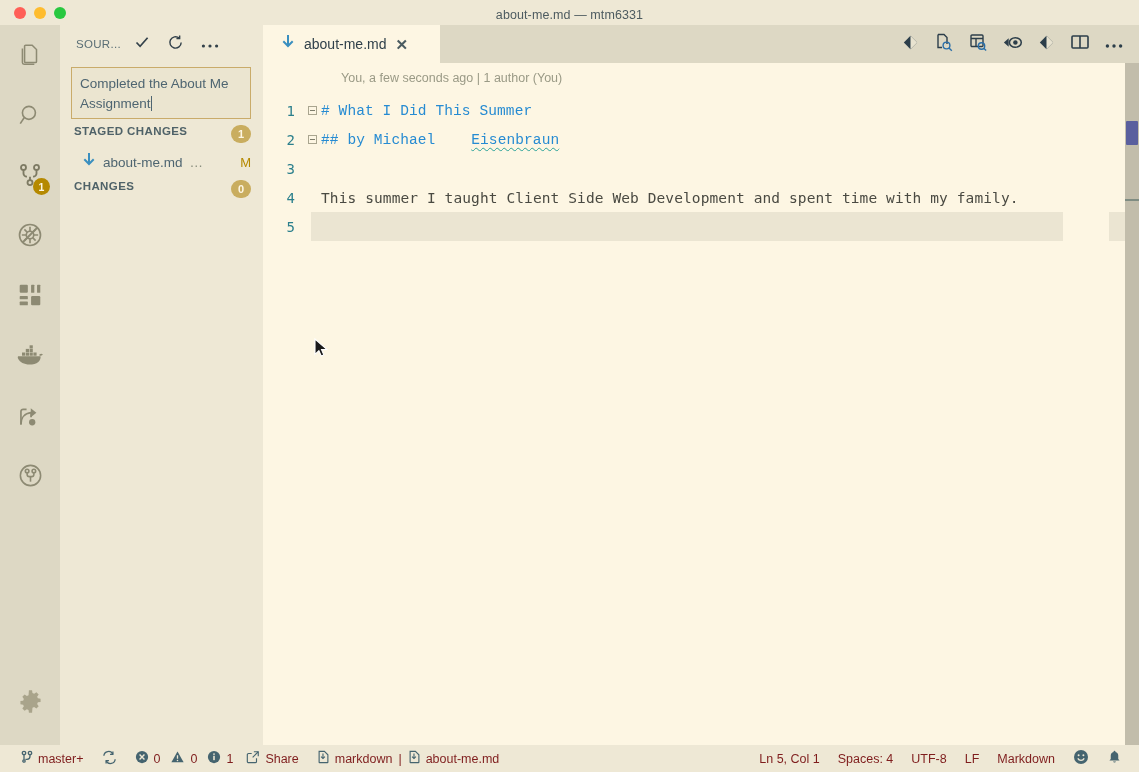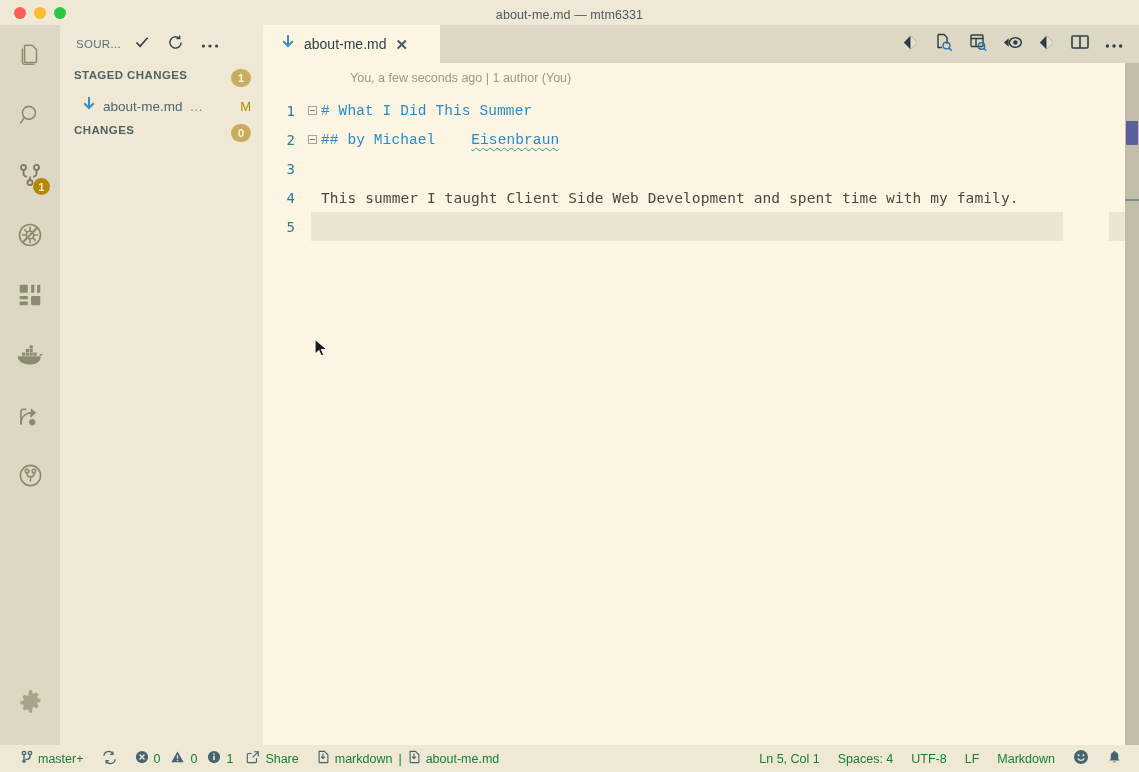--- a/index.html
+++ b/index.html
@@ -85,21 +85,21 @@
   }
   .tab-label { font-size:14px; color:#30404a; white-space:nowrap; }
   .tab-close { font-size:15px; color:#4a5b60; cursor:pointer; line-height:1; font-weight:600; }
   .tab-filler { flex:1; }
   .editor-actions { display:flex; align-items:center; gap:0; padding-right:8px; }
   .ed-act { width:34px; height:38px; display:flex; align-items:center; justify-content:center; cursor:pointer; }
 
   
   .code-wrap { position:relative; height:682px; background:#fdf6e3; }
   .blame {
-    position:absolute; left:87px; top:8px; font-size:12.5px; color:#9a9a86; white-space:nowrap;
+    position:absolute; left:78px; top:8px; font-size:12.5px; color:#9a9a86; white-space:nowrap;
   }
   .code-lines { position:absolute; left:0; top:33px; right:0; }
   .cl { display:flex; align-items:center; height:29px; position:relative; }
   .ln {
     width:40px; text-align:right; padding-right:8px; font-size:14px;
     font-family:"DejaVu Sans Mono", monospace; color:#2b7f8c; flex:none;
   }
   .fold { width:18px; display:flex; align-items:center; justify-content:center; flex:none; cursor:pointer; }
   .fold-box { width:9px; height:9px; border:1px solid #a9a58f; position:relative; }
   .fold-box:after{ content:""; position:absolute; left:1px; right:1px; top:3px; height:1px; background:#7e7d6b; }
@@ -115,21 +115,21 @@
 
   
   .minimap { position:absolute; right:30px; top:0; width:46px; bottom:0; background:#fdf6e3; }
   .ruler { position:absolute; right:0; top:0; width:14px; bottom:0; background:#c2bdab; }
   .ruler-mark { position:absolute; right:1px; width:12px; border-radius:1px; }
   .ruler-sep { position:absolute; right:0; width:14px; height:2px; background:#7f8c82; }
 
   
   .statusbar {
     position:absolute; left:0; bottom:0; width:1139px; height:27px;
-    background:#eee8d5; display:flex; align-items:center; font-size:12.5px; color:#15803d;
+    background:#eee8d5; display:flex; align-items:center; font-size:12.5px; color:#7f1d1d;
   }
   .sb-left { display:flex; align-items:center; padding-left:12px; gap:0; }
   .sb-right { display:flex; align-items:center; margin-left:auto; padding-right:8px; gap:0; }
   .st-item { display:flex; align-items:center; gap:5px; padding:0 9px; height:27px; cursor:pointer; }
   .st-text { white-space:nowrap; }
 
   
   .mousecursor { position:absolute; left:314px; top:338px; pointer-events:none; }
 </style>
 </head>
@@ -278,20 +278,23 @@
             <svg width="18" height="6" viewBox="0 0 18 6" fill="#33414a">
               <circle cx="2.4" cy="3" r="1.6"></circle>
                 <circle cx="9" cy="3" r="1.6"></circle>
                 <circle cx="15.6" cy="3" r="1.6"></circle>
             </svg>
           </span>
         </div>
       </div>
     </div>
 
+    <div class="commit-box" title="Message (press Cmd+Enter to commit on master+)">
+      <span>Completed the About Me Assignment</span><span class="caret"></span>
+    </div>
 
     <div class="sec-header">
       <div class="sec-label">STAGED CHANGES</div>
       <div class="sec-count">1</div>
     </div>
 
     <div class="file-row">
       <span>
         <svg width="14" height="15" viewBox="0 0 14 15" fill="#3a8fbf">
           <path d="M6 0h2v8.5l3-3 1.4 1.4L7 12.4 1.6 6.9 3 5.5l3 3z"></path>

